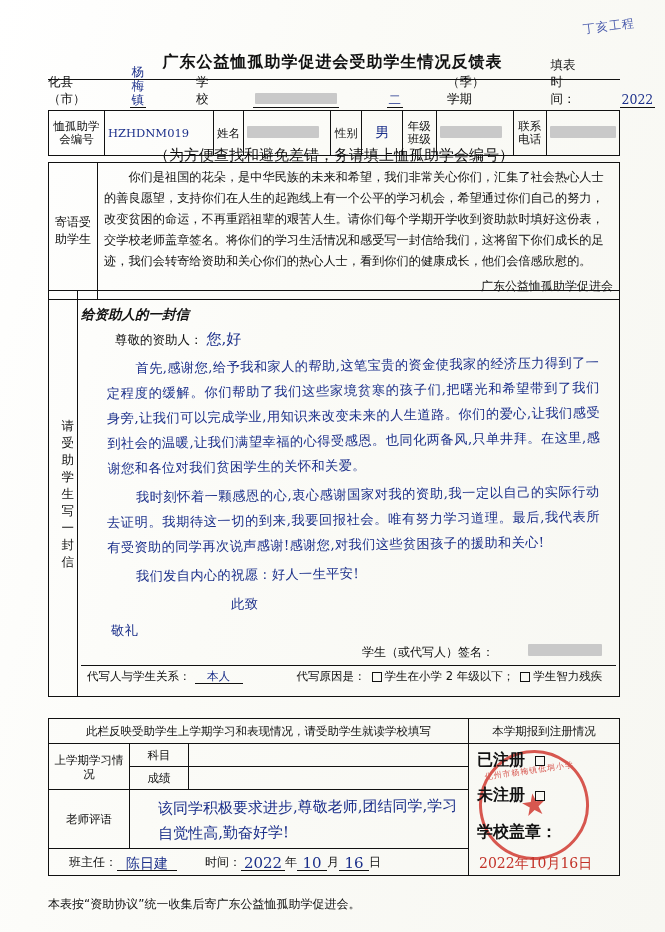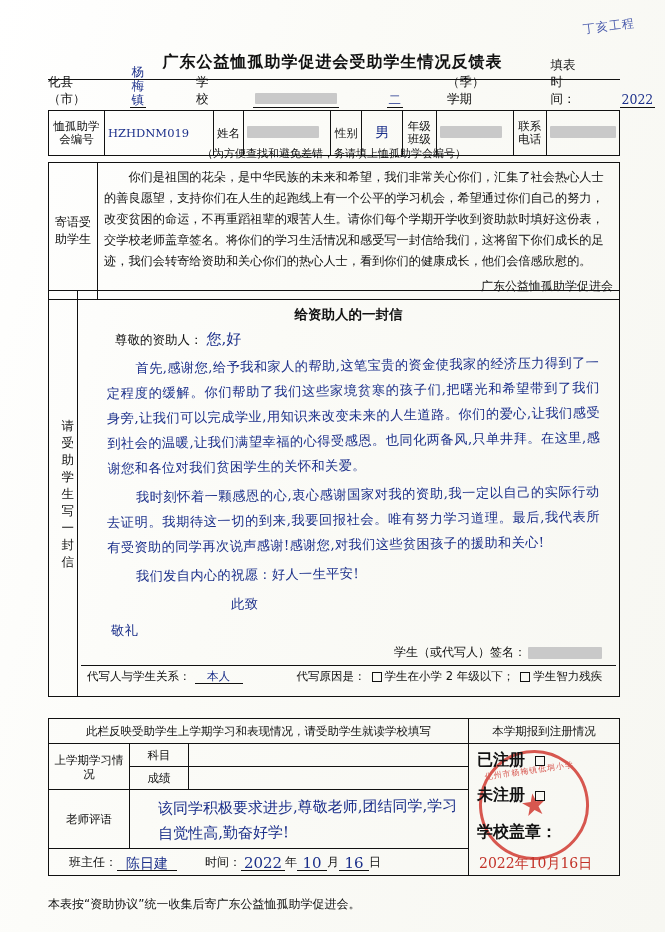--- a/index.html
+++ b/index.html
@@ -71,41 +71,41 @@
     font-size:11.5px;
   }
   .tbl td{border:1px solid #111;padding:9px 3px;vertical-align:middle;}
   .c{text-align:center;}
 
   .t-info{top:110px;left:48px;width:572px;}
   .t-info td{height:15px;}
 
   .note-line{
     position:absolute;top:146px;left:48px;width:572px;
-    font-size:11px;
+    font-size:15px;
     text-align:center;
   }
 
   
   .t-msg{top:162px;left:48px;width:572px;}
   .t-msg td{padding:4px 6px;}
   .msg-label{
     width:36px;text-align:center;font-size:12px;line-height:17px;
   }
   .msg-body{font-size:12.2px;line-height:21px;text-indent:2em;}
   .msg-sign{text-align:right;font-size:12px;margin-top:6px;}
 
   
   .t-letter{top:290px;left:48px;width:572px;}
   .letter-side{
     width:22px;text-align:right;font-size:12.5px;line-height:17px;padding:6px 2px;
   }
   .letter-main{padding:0;}
   .letter-title{
-    text-align:center;font-size:13.5px;font-weight:bold;padding:6px 0 4px;
+    text-align:left;font-size:13.5px;font-weight:bold;padding:6px 0 4px;font-style:italic;
   }
   .letter-greet{
     font-size:12.5px;padding:2px 0 0 34px;
   }
   .hand{
     font-family:"DejaVu Serif","Liberation Serif",serif;
     color:#1b2f8a;
     font-size:13px;
   }
   .hand-block{
@@ -115,22 +115,22 @@
     line-height:25px;
     padding:4px 16px 4px 26px;
     letter-spacing:.4px;
     text-align:justify;
     transform:rotate(-.7deg);
   }
   .hand-indent{display:inline-block;width:2.2em;}
   .hand-left2{padding-left:150px;}
 
   .sign-row{
-    display:flex;align-items:center;justify-content:flex-end;
-    font-size:12px;padding:2px 14px 4px 0;
+    display:flex;align-items:flex-start;justify-content:flex-end;
+    font-size:12px;padding:2px 14px 4px 0;gap:32px;
   }
   .rel-row{
     display:flex;align-items:center;font-size:11.5px;
     border-top:1px solid #111;padding:3px 6px;
   }
   .box{
     display:inline-block;width:8px;height:8px;border:1px solid #111;
     margin:0 3px 0 6px;vertical-align:middle;
   }
 

